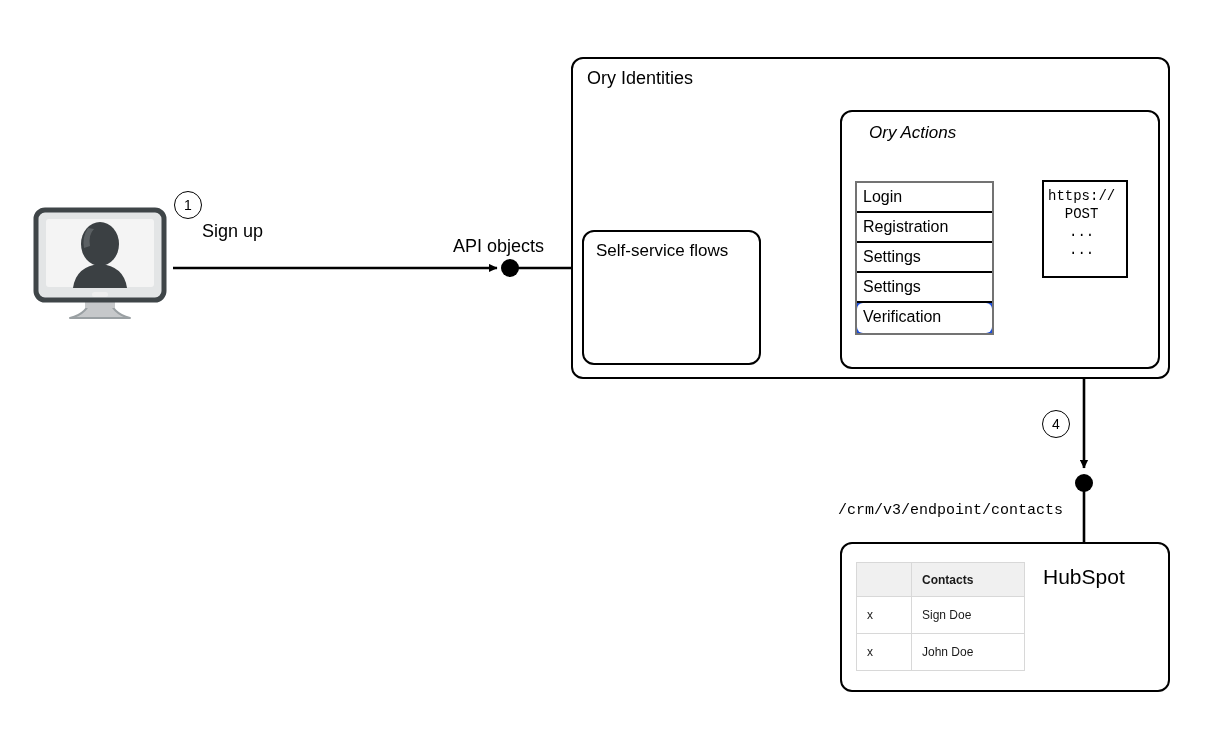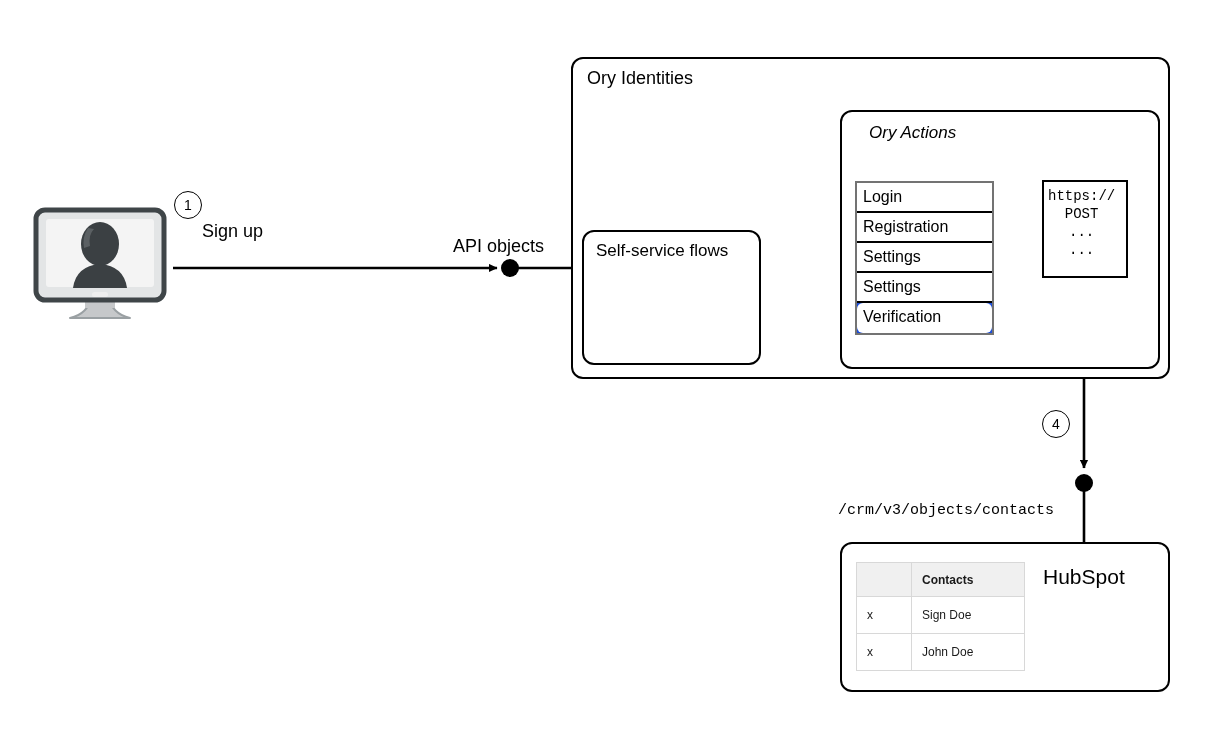--- a/index.html
+++ b/index.html
@@ -173,21 +173,21 @@
     </g>
   </svg>
 
   <div class="step" style="left:174px; top:191px;">1</div>
   <div class="step" style="left:773px; top:196px;">2</div>
   <div class="step" style="left:1070px; top:140px;">3</div>
   <div class="step" style="left:1042px; top:410px;">4</div>
 
   <div class="lbl lbl-18" style="left:202px; top:221px;">Sign up</div>
   <div class="lbl lbl-18" style="left:453px; top:236px;">API objects</div>
-  <div class="mono" style="left:838px; top:501px; font-size:15px;">/crm/v3/objects/contacts</div>
+  <div class="mono" style="left:838px; top:501px; font-size:15px;">/crm/v3/endpoint/contacts</div>
 
   <div class="round-box" style="left:571px; top:57px; width:599px; height:322px;"></div>
   <div class="lbl lbl-18" style="left:587px; top:68px;">Ory Identities</div>
 
   <div class="round-box" style="left:582px; top:230px; width:179px; height:135px; border-width:2px;"></div>
   <div class="lbl lbl-17" style="left:596px; top:241px;">Self-service flows</div>
 
   <div class="round-box" style="left:840px; top:110px; width:320px; height:259px; border-width:2px;"></div>
   <div class="lbl lbl-17" style="left:869px; top:123px;font-style:italic;">Ory Actions</div>
 

